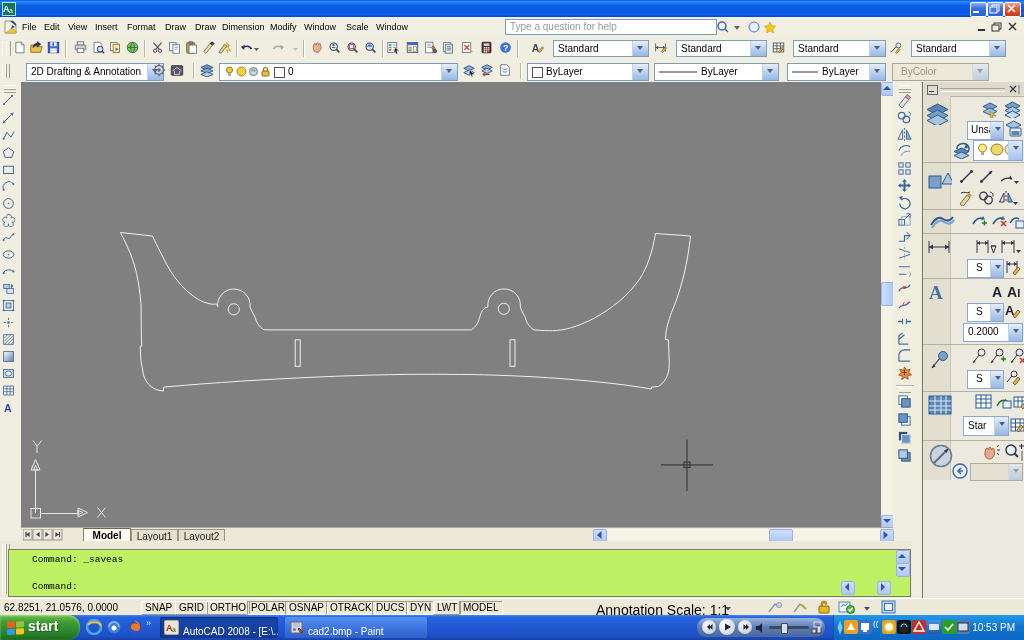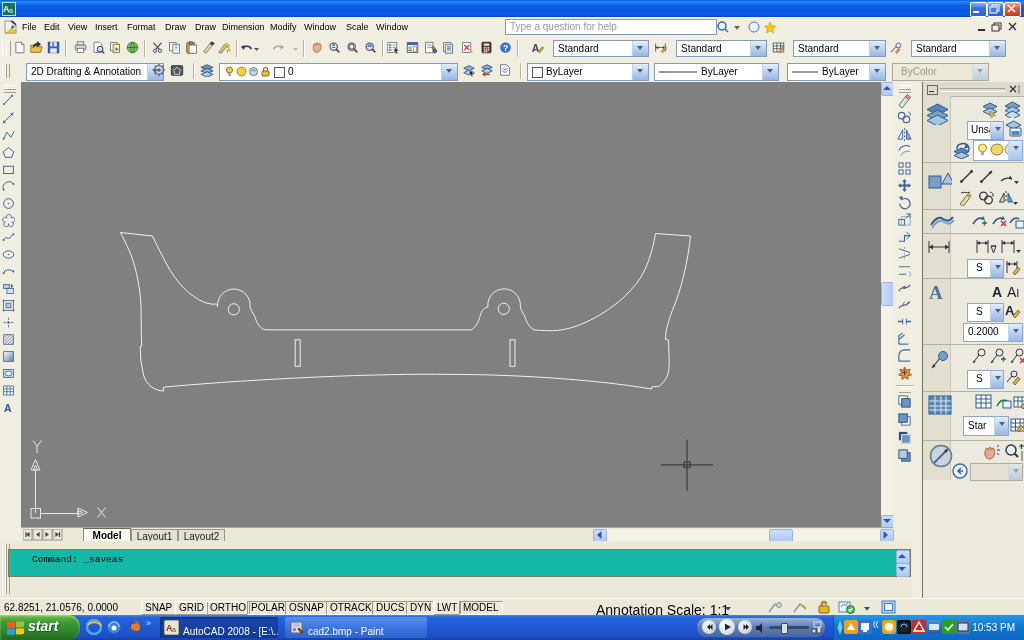--- a/index.html
+++ b/index.html
@@ -28,21 +28,21 @@
 #leftbar{left:0;top:82px;width:21px;height:459px;background:#f0eee1;border-right:1px solid #c8c5b2}
 #viewport{left:21px;top:82px;width:860px;height:445px;background:#808080}
 #vscroll{left:881px;top:82px;width:12px;height:445px;background:#f5f3e6}
 .scb{position:absolute;width:12px;height:12px;background:linear-gradient(to bottom,#cfddfd,#aec8f7);border:1px solid #9ab2e8;border-radius:2px;color:#2c57b0;text-align:center}
 #tabbar{left:21px;top:527px;width:872px;height:14px;background:#ece9d8;border-top:1px solid #aca899}
 #modbar{left:893px;top:82px;width:28px;height:516px;background:#f0eee1}
 #dash{left:922px;top:82px;width:101px;height:516px;background:#eceadf;border-left:1px solid #77745f}
 .dsep{position:absolute;left:0;width:102px;height:1px;background:#b4b1a0}
 .dcombo{position:absolute;background:#fff;border:1px solid #8aa8d0;font-size:10px}
 #cmdwin{left:0;top:541px;width:912px;height:57px;background:#ece9d8}
-.cmdbox{position:absolute;left:8px;width:901px;background:#14b8a6;border:1px solid #7f7b65;font-family:"Liberation Mono",monospace;font-size:9.5px;color:#000}
+.cmdbox{position:absolute;left:8px;width:901px;background:#bef264;border:1px solid #7f7b65;font-family:"Liberation Mono",monospace;font-size:9.5px;color:#000}
 #statusbar{left:0;top:598px;width:1024px;height:17px;background:#ece9d8;border-top:1px solid #fff}
 .sbtn{position:absolute;top:2px;height:12px;font-size:10px;color:#000;padding:0 3px;line-height:12px;white-space:pre}
 .up{border:1px solid;border-color:#fff #9d9a84 #9d9a84 #fff}
 .dn{border:1px solid;border-color:#9d9a84 #fff #fff #9d9a84}
 #taskbar{left:0;top:615px;width:1024px;height:25px;background:linear-gradient(to bottom,#4a86e8 0%,#2663e0 9%,#2159d2 45%,#1c4fc5 85%,#1941a5 100%)}
 .task{position:absolute;top:2px;height:21px;border-radius:2px;color:#fff;font-size:10px;line-height:21px;overflow:hidden}
 .task span{white-space:pre;top:4px}
 #tray{position:absolute;right:0;top:0;width:190px;height:25px;background:linear-gradient(to bottom,#2399e8 0%,#1073cf 50%,#0e66c2 100%);border-left:1px solid #0a57a8}
 .trayic{position:absolute;top:5px;width:14px;height:14px;border-radius:2px}
 </style></head>
@@ -790,21 +790,21 @@
       <line x1="2" y1="2" x2="2" y2="14" stroke="#334"></line>
       <line x1="12" y1="2" x2="12" y2="14" stroke="#334"></line>
       <line x1="2" y1="5" x2="12" y2="5" stroke="#334"></line>
       <path d="M2 5 l3-2v4z M12 5 l-3-2v4z" fill="#334"></path>
       <path d="M8 14 l5-6 2 2 -5 6z" fill="#e0b060" stroke="#8a6a20"></path>
     </svg>
 <div class="dsep" style="top:196px"></div>
 
 <text class="abs" style="left:6px;top:200px;font-size:19px;font-weight:bold;color:#4a72a0;font-family:'Liberation Serif',serif">A</text>
 <text class="abs" style="left:69px;top:202px;font-size:14px;font-weight:bold;color:#223">A</text>
-<text class="abs" style="left:84px;top:202px;font-size:14px;font-weight:normal;color:#223">A<span style="font-size:11px">I</span></text>
+<text class="abs" style="left:84px;top:202px;font-size:14px;font-weight:bold;color:#223">A<span style="font-size:11px">I</span></text>
 <div class="dcombo" style="left:44px;top:221px;width:35px;height:17px">
       <span class="abs" style="left:8px;top:2px;font-size:10px">S</span>
       <div class="ca" style="width:12px"></div>
     </div>
 <svg class="abs" style="left:82px;top:220px" width="17" height="18" viewBox="0 0 17 18">
       <text x="0" y="13" font-size="13" font-weight="bold" fill="#223" font-family="Liberation Sans">A</text>
       <path d="M8 14 l5-6 2 2 -5 6z" fill="#e0b060" stroke="#8a6a20"></path>
     </svg>
 <div class="dcombo" style="left:40px;top:241px;width:58px;height:17px">
       <span class="abs" style="left:4px;top:2px;font-size:10px">0.2000</span>
@@ -935,20 +935,37 @@
       </div>
   <div class="scb" style="left:176px;top:0;width:22px;height:11px;background:linear-gradient(to bottom,#cfddfd,#aec8f7)"></div>
 </div>
 </div>
 <div class="abs" id="cmdwin">
   <div class="abs" style="left:2px;top:3px;width:3px;height:50px;border-left:1px solid #fff;border-right:1px solid #a39f89"></div>
   <div class="abs" style="left:5px;top:3px;width:3px;height:50px;border-left:1px solid #fff;border-right:1px solid #a39f89"></div>
   <div class="cmdbox" style="top:8px;height:26px">
       <span class="abs" style="left:23px;top:4px">Command: _saveas</span>
     </div>
+  <div class="cmdbox" style="top:35px;height:20px;border-top:none">
+      <span class="abs" style="left:23px;top:5px">Command:</span>
+    <div class="abs" style="right:55px;top:5px">
+        <div class="scb" style="width:12px;height:12px;position:static">
+          <svg width="10" height="10">
+            <path d="M3 5 l4 -4 v8 z" fill="#2c57b0"></path>
+          </svg>
+        </div>
+      </div>
+    <div class="abs" style="right:19px;top:5px">
+        <div class="scb" style="width:12px;height:12px;position:static">
+          <svg width="10" height="10">
+            <path d="M7 5 l-4 -4 v8 z" fill="#2c57b0"></path>
+          </svg>
+        </div>
+      </div>
+  </div>
   <div class="abs" style="left:896px;top:9px;width:13px;height:13px">
       <div class="scb" style="width:12px;height:12px;position:static">
         <svg width="10" height="10">
           <path d="M5 3 l4 4 h-8 z" fill="#2c57b0"></path>
         </svg>
       </div>
     </div>
   <div class="abs" style="left:896px;top:22px;width:13px;height:13px">
       <div class="scb" style="width:12px;height:12px;position:static">
         <svg width="10" height="10">
@@ -1002,21 +1019,21 @@
 <div class="abs" id="taskbar">
   <div class="abs" id="startbtn" style="left:0;top:0;width:80px;height:25px;border-radius:0 12px 12px 0;background:linear-gradient(to bottom,#6cbf4c 0%,#3f9a34 30%,#2f8b2f 60%,#1e6a1e 100%);box-shadow:inset 0 1px 2px #a0e080">
     <svg class="abs" style="left:7px;top:4px" width="18" height="17" viewBox="0 0 18 17">
         <g transform="skewY(-3)">
           <rect x="0" y="3" width="8" height="6" rx="1" fill="#f65b1c"></rect>
           <rect x="9" y="3" width="8" height="6" rx="1" fill="#8fc63f"></rect>
           <rect x="0" y="10" width="8" height="6" rx="1" fill="#2d9be8"></rect>
           <rect x="9" y="10" width="8" height="6" rx="1" fill="#ffc40d"></rect>
         </g>
       </svg>
-    <span class="abs" style="left:28px;top:3px;color:#fff;font-weight:bold;font-style:italic;font-size:14px;text-shadow:1px 1px 1px #1a5a1a">start</span>
+    <span class="abs" style="left:28px;top:3px;color:#fff;font-weight:bold;font-size:14px;text-shadow:1px 1px 1px #1a5a1a">start</span>
   </div>
   <svg class="abs" style="left:86px;top:4px" width="16" height="16" viewBox="0 0 16 16">
       <circle cx="8" cy="8" r="7" fill="none" stroke="#4aa8e8" stroke-width="2.6"></circle>
       <path d="M2 6 a7 5 0 0 1 13 1" fill="none" stroke="#f0c030" stroke-width="2"></path>
     </svg>
   <svg class="abs" style="left:106px;top:4px" width="16" height="16" viewBox="0 0 16 16">
       <circle cx="8" cy="8" r="6.5" fill="#3a80d8"></circle>
       <path d="M3 8 a5 5 0 0 1 10 0" fill="none" stroke="#8ac0f0" stroke-width="1.6"></path>
       <circle cx="8" cy="9" r="2.5" fill="#fff"></circle>
     </svg>

